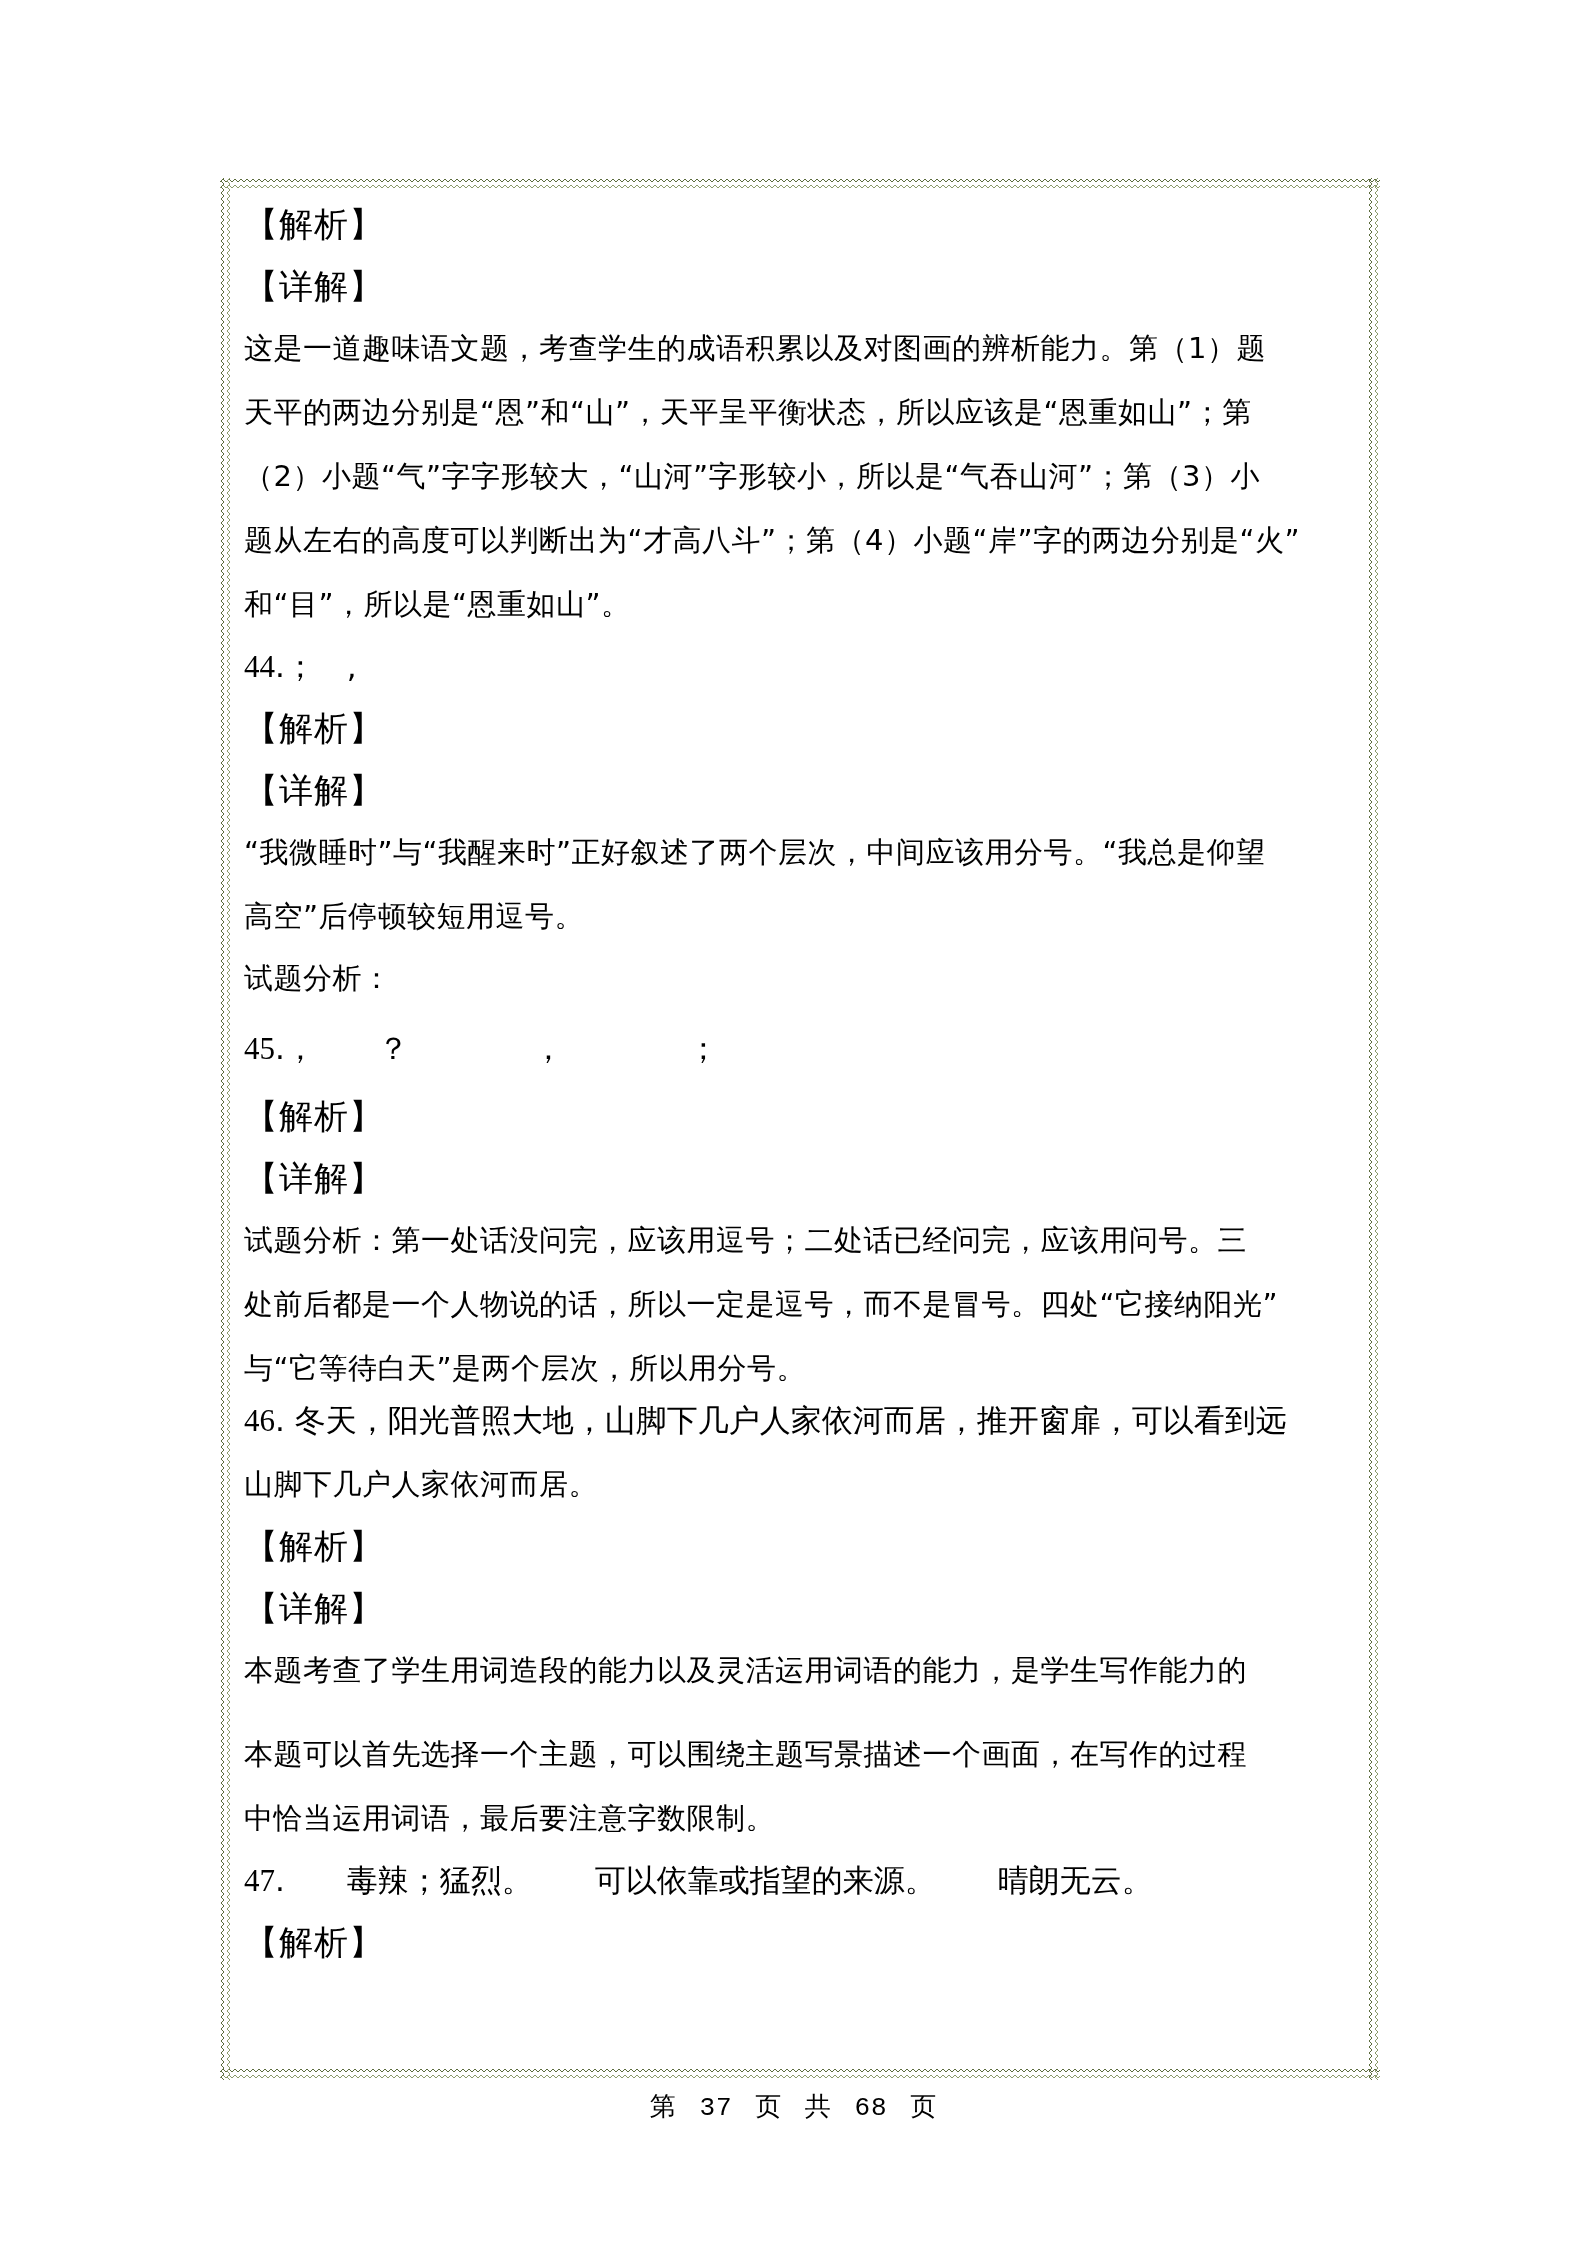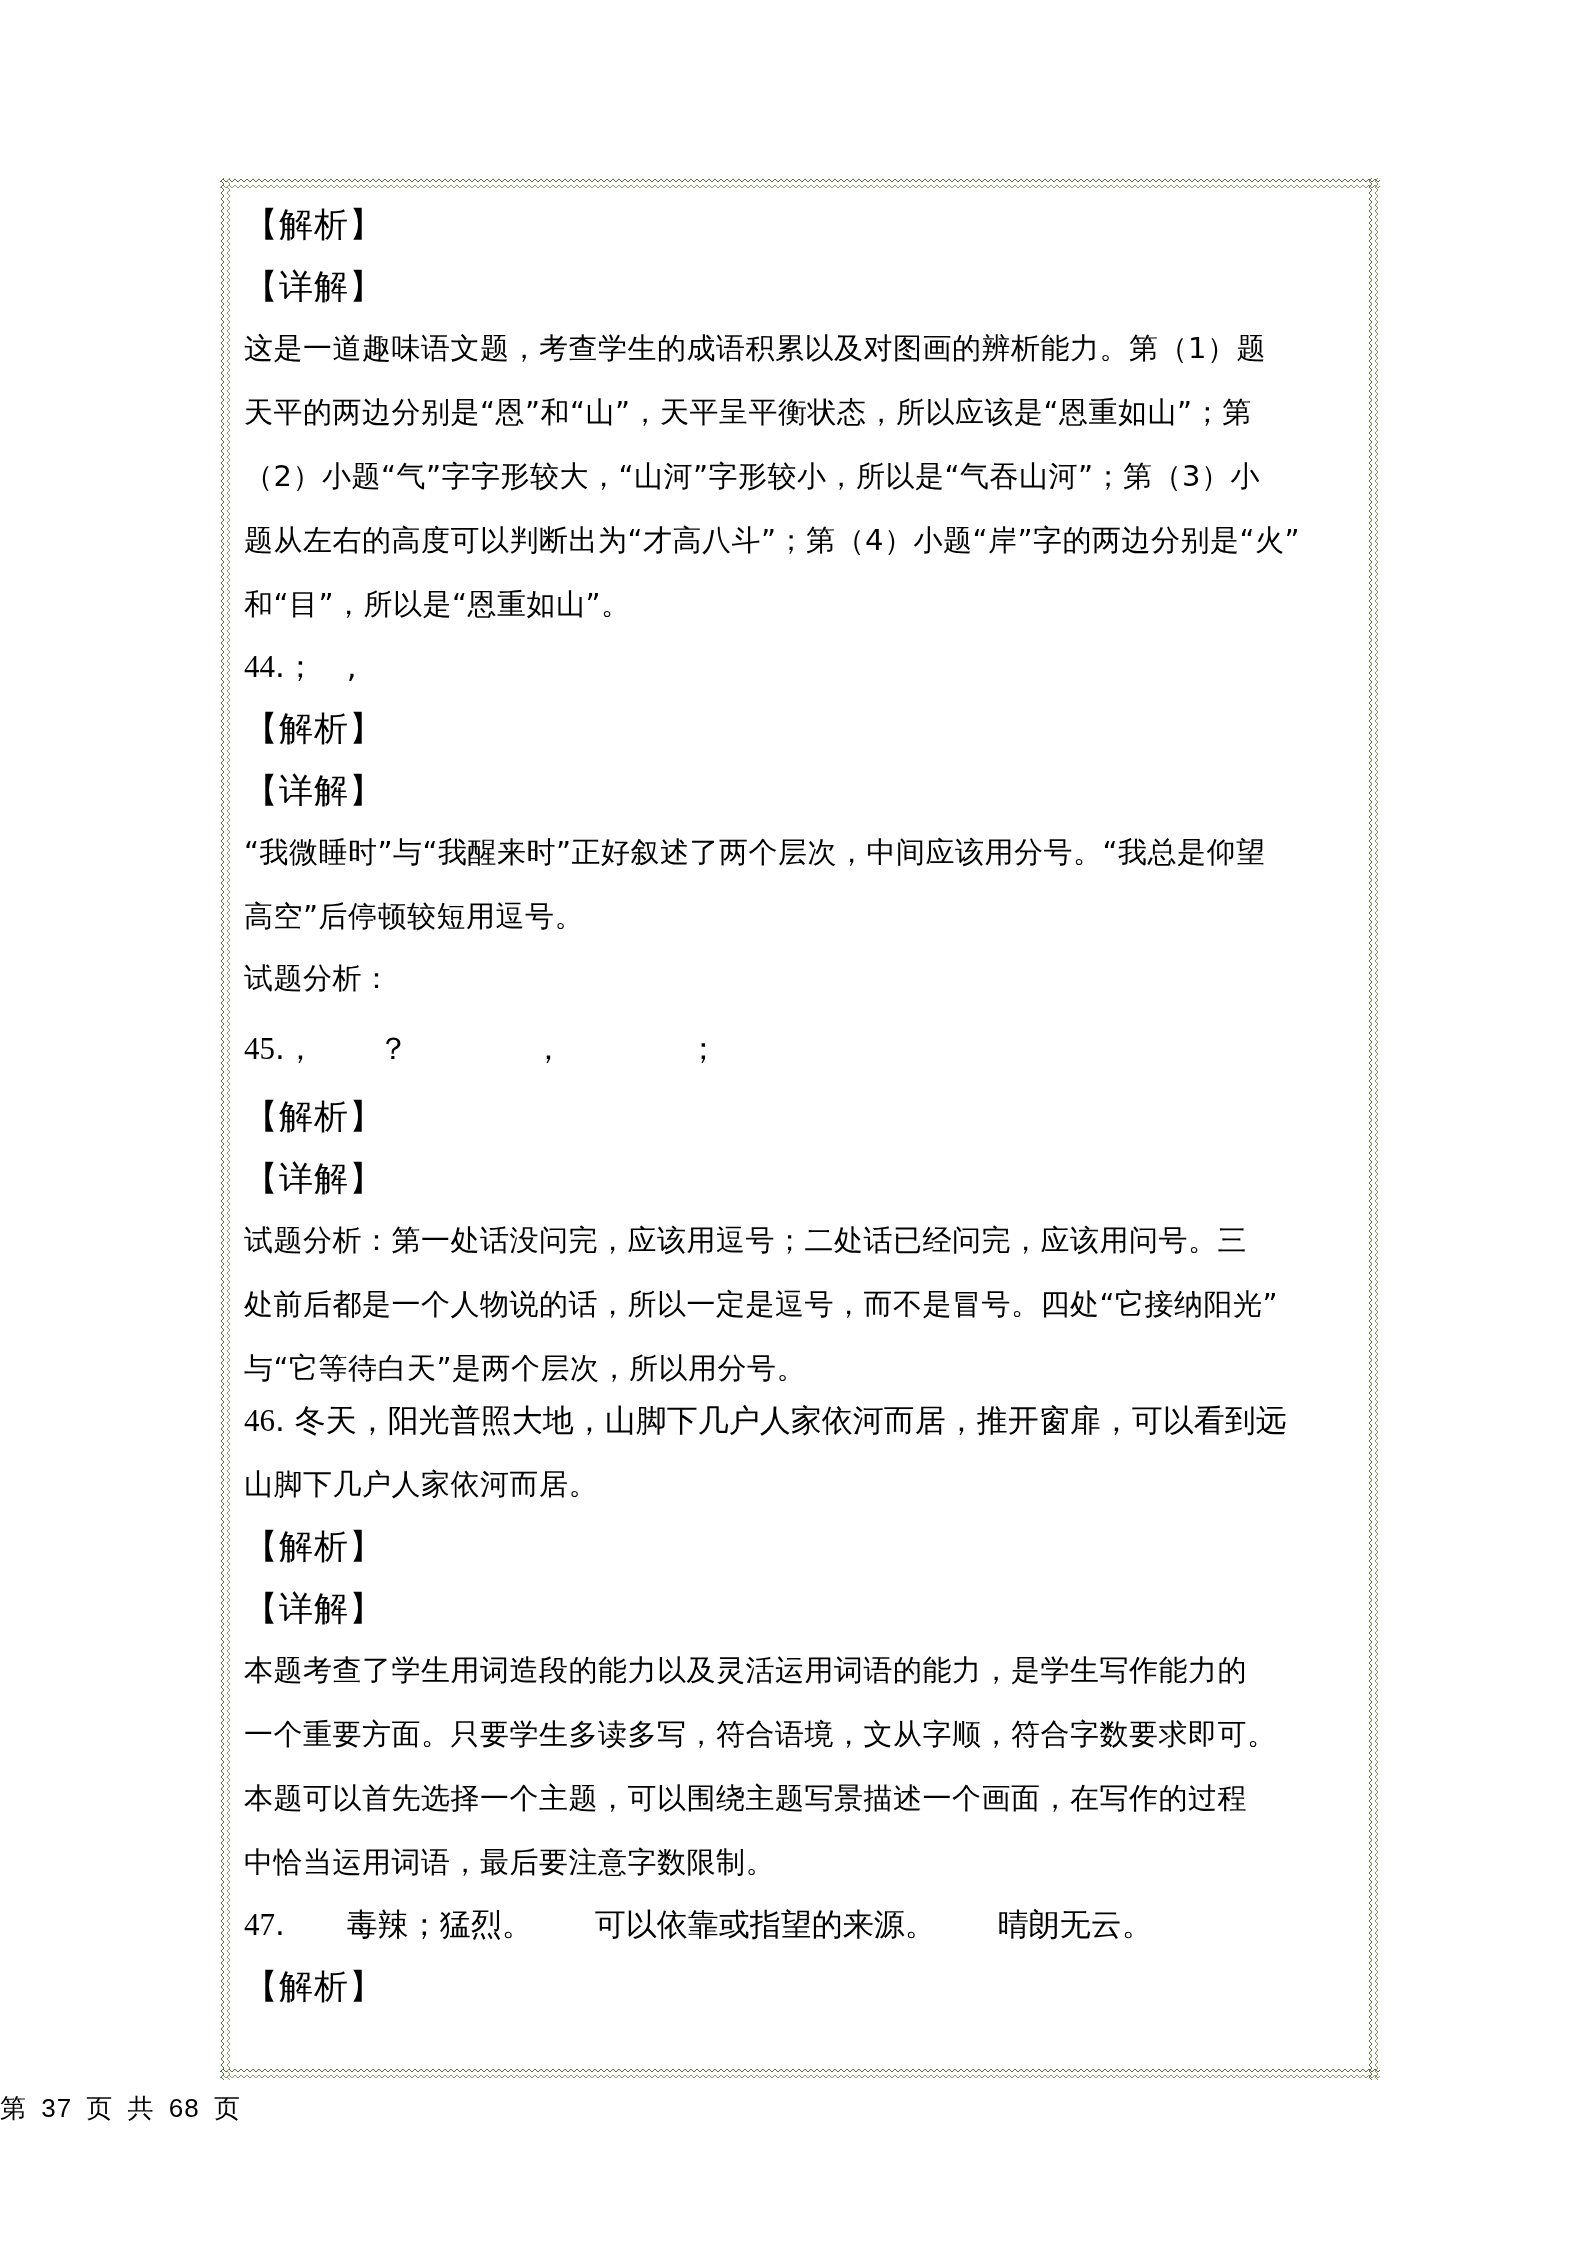--- a/index.html
+++ b/index.html
@@ -72,22 +72,22 @@
       line-height: 44px;
       height: 44px;
       white-space: pre;
       font-family: "DejaVu Sans", "Liberation Sans", sans-serif;
     }
     .footer {
       position: absolute;
       top: 2090px;
       left: 0;
       width: 1587px;
-      text-align: left;
-      font-family: Liberation Sans, sans-serif;
+      text-align: center;
+      font-family: Liberation Mono, monospace;
       font-size: 26px;
       line-height: 36px;
       word-spacing: 6px;
       letter-spacing: 1px;
     }
   </style>
 </head>
 <body>
 
 <div class="frame">
@@ -169,21 +169,20 @@
     <div class="gap-m"></div>
     <div class="line">山脚下几户人家依河而居。</div>
     <div class="gap-s"></div>
     <div class="label">【解析】</div>
     <div class="gap-s"></div>
     <div class="label">【详解】</div>
     <div class="gap-s"></div>
     <div>
       <div class="line">本题考查了学生用词造段的能力以及灵活运用词语的能力，是学生写作能力的</div>
       <div class="gap-m"></div>
-      <div class="line">一个重要方面。只要学生多读多写，符合语境，文从字顺，符合字数要求即可。</div>
       <div class="gap-m"></div>
       <div class="line">本题可以首先选择一个主题，可以围绕主题写景描述一个画面，在写作的过程</div>
       <div class="gap-m"></div>
       <div class="line">中恰当运用词语，最后要注意字数限制。</div>
     </div>
     <div class="gap-s"></div>
 
     <div class="answer-line"><span class="qnum">47</span><span>.　　毒辣；猛烈。　　可以依靠或指望的来源。　　晴朗无云。</span></div>
     <div class="gap-s"></div>
     <div class="label">【解析】</div>

